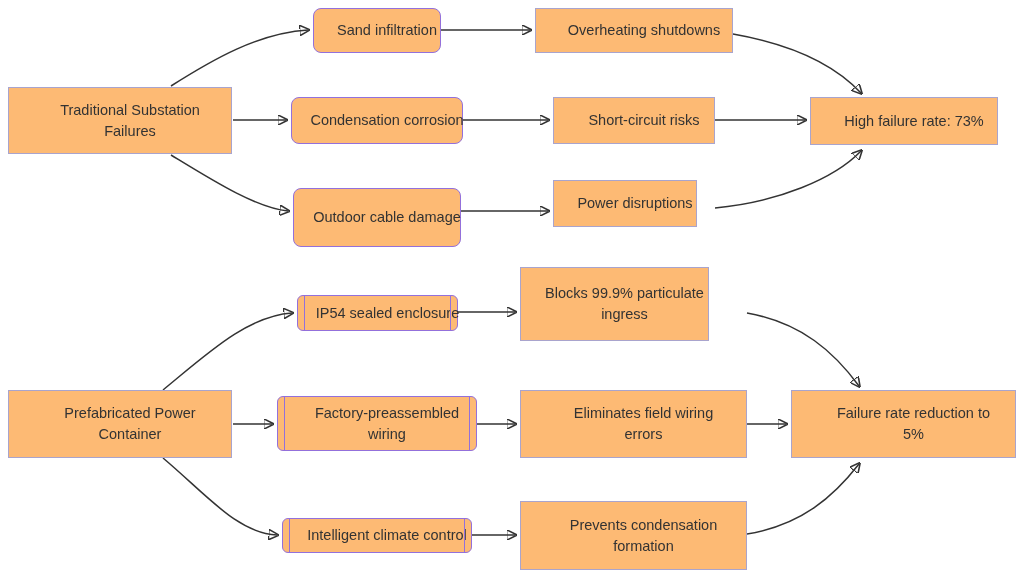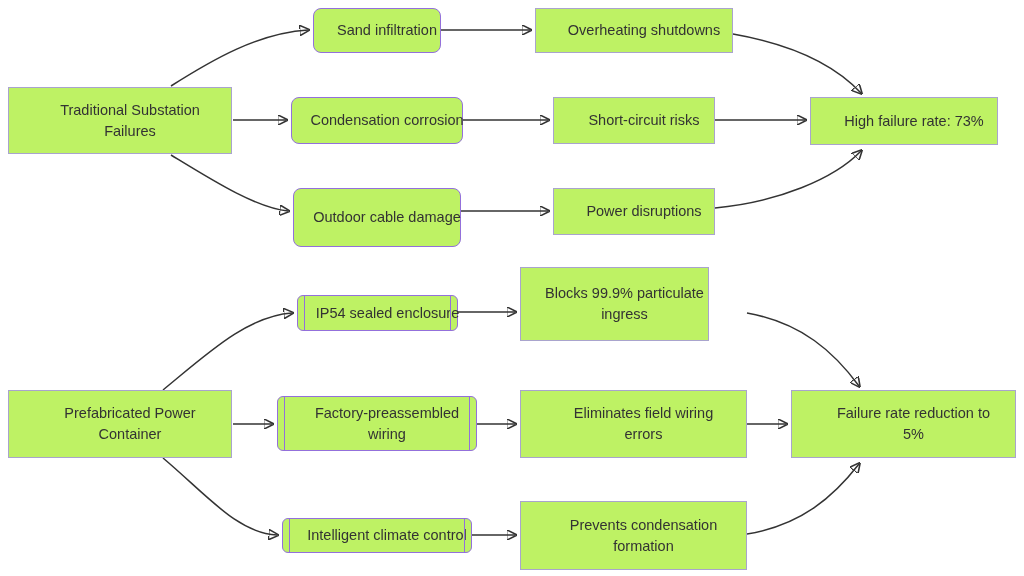--- a/index.html
+++ b/index.html
@@ -23,21 +23,21 @@
     height: 576px;
   }
   .edges path {
     fill: none;
     stroke: #333333;
     stroke-width: 1.5;
   }
   .node {
     position: absolute;
     box-sizing: border-box;
-    background: #bef264;
+    background: #fdba74;
     color: #333333;
     display: flex;
     align-items: center;
     justify-content: center;
     text-align: center;
     font-size: 14.5px;
     line-height: 21px;
     padding-left: 20px;
   }
   .node .label {
@@ -120,21 +120,21 @@
   </div>
 
   <div class="node rect oneline" style="left:535px; top:8px; width:198px; height:45px">
     <span class="label">Overheating shutdowns</span>
   </div>
 
   <div class="node rect oneline" style="left:553px; top:97px; width:162px; height:47px">
     <span class="label">Short-circuit risks</span>
   </div>
 
-  <div class="node rect oneline" style="left:553px; top:188px; width:162px; height:47px">
+  <div class="node rect oneline" style="left:553px; top:180px; width:144px; height:47px">
     <span class="label">Power disruptions</span>
   </div>
 
   <div class="node rect oneline" style="left:810px; top:97px; width:188px; height:48px">
     <span class="label">High failure rate: 73%</span>
   </div>
 
   <div class="node rect" style="left:8px; top:390px; width:224px; height:68px">
     <span class="label">Prefabricated Power
 Container</span>

